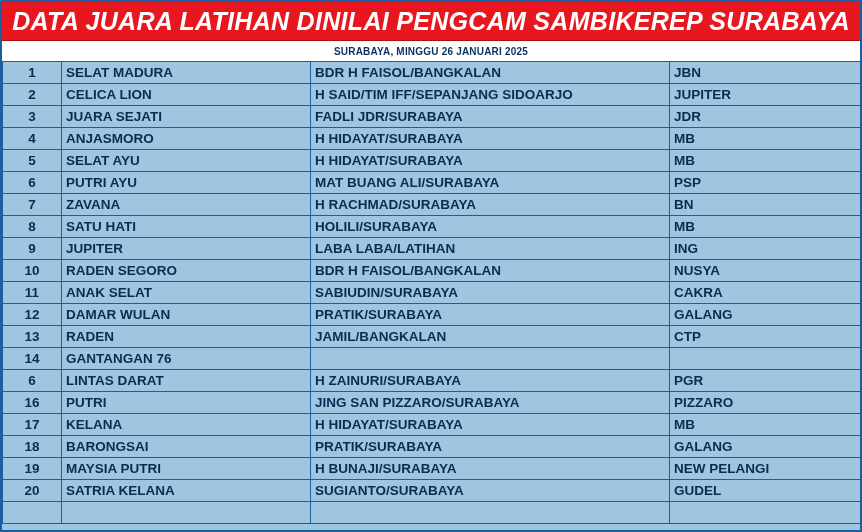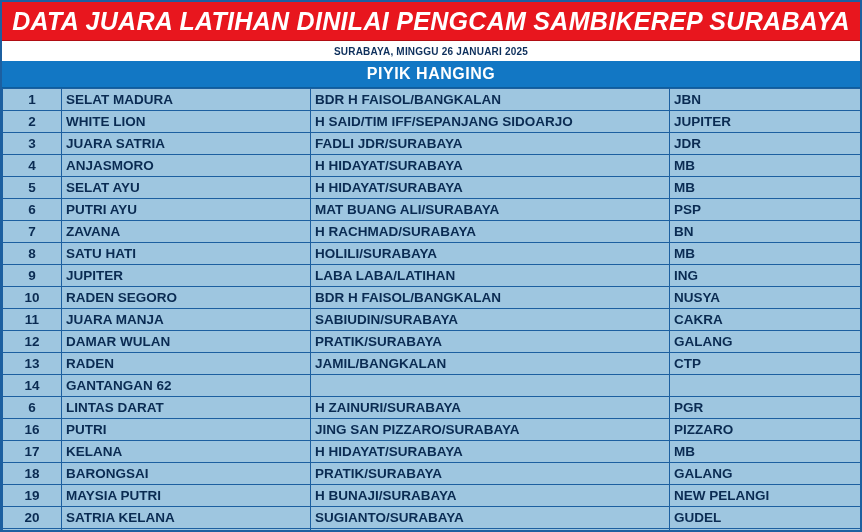--- a/index.html
+++ b/index.html
@@ -150,23 +150,20 @@
 <div class="page">
 
   <div class="title-bar">
     <div class="title">DATA JUARA LATIHAN DINILAI PENGCAM SAMBIKEREP SURABAYA</div>
   </div>
 
   <div class="subtitle-bar">
     <div class="subtitle">SURABAYA, MINGGU 26 JANUARI 2025</div>
   </div>
 
-  <div class="class-bar">
-    <div class="class-name">PIYIK HANGING</div>
-  </div>
 
   <div class="wm wm-ag1">
     <div class="wm-agrobis">agrobis</div>
   </div>
   <div class="wm wm1">
     <div class="wm-burung">burung</div>
     <div class="wm-dotcom">.com</div>
     <div class="wm-media">M e d i a</div>
   </div>
   <div class="wm wm-ag2">
@@ -182,27 +179,27 @@
     <table class="data">
       <tbody id="table-body">
           <tr>
             <td class="c-no">1</td>
             <td class="c-name">SELAT MADURA</td>
             <td class="c-owner">BDR H FAISOL/BANGKALAN</td>
             <td class="c-team">JBN</td>
           </tr>
           <tr>
             <td class="c-no">2</td>
-            <td class="c-name">WHITE LION</td>
+            <td class="c-name">CELICA LION</td>
             <td class="c-owner">H SAID/TIM IFF/SEPANJANG SIDOARJO</td>
             <td class="c-team">JUPITER</td>
           </tr>
           <tr>
             <td class="c-no">3</td>
-            <td class="c-name">JUARA SATRIA</td>
+            <td class="c-name">JUARA SEJATI</td>
             <td class="c-owner">FADLI JDR/SURABAYA</td>
             <td class="c-team">JDR</td>
           </tr>
           <tr>
             <td class="c-no">4</td>
             <td class="c-name">ANJASMORO</td>
             <td class="c-owner">H HIDAYAT/SURABAYA</td>
             <td class="c-team">MB</td>
           </tr>
           <tr>
@@ -236,39 +233,39 @@
             <td class="c-team">ING</td>
           </tr>
           <tr>
             <td class="c-no">10</td>
             <td class="c-name">RADEN SEGORO</td>
             <td class="c-owner">BDR H FAISOL/BANGKALAN</td>
             <td class="c-team">NUSYA</td>
           </tr>
           <tr>
             <td class="c-no">11</td>
-            <td class="c-name">JUARA MANJA</td>
+            <td class="c-name">ANAK SELAT</td>
             <td class="c-owner">SABIUDIN/SURABAYA</td>
             <td class="c-team">CAKRA</td>
           </tr>
           <tr>
             <td class="c-no">12</td>
             <td class="c-name">DAMAR WULAN</td>
             <td class="c-owner">PRATIK/SURABAYA</td>
             <td class="c-team">GALANG</td>
           </tr>
           <tr>
             <td class="c-no">13</td>
             <td class="c-name">RADEN</td>
             <td class="c-owner">JAMIL/BANGKALAN</td>
             <td class="c-team">CTP</td>
           </tr>
           <tr>
             <td class="c-no">14</td>
-            <td class="c-name">GANTANGAN 62</td>
+            <td class="c-name">GANTANGAN 76</td>
             <td class="c-owner"></td>
             <td class="c-team"></td>
           </tr>
           <tr>
             <td class="c-no">6</td>
             <td class="c-name">LINTAS DARAT</td>
             <td class="c-owner">H ZAINURI/SURABAYA</td>
             <td class="c-team">PGR</td>
           </tr>
           <tr>

